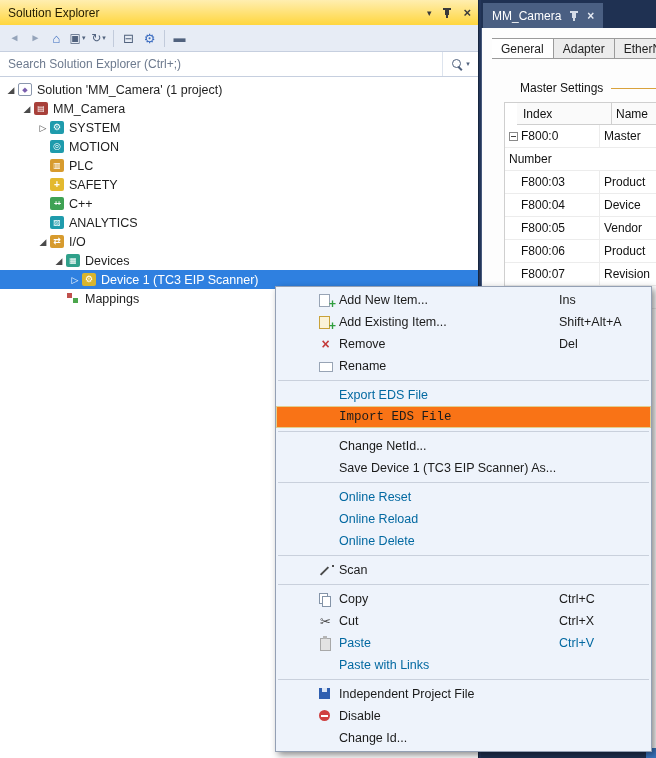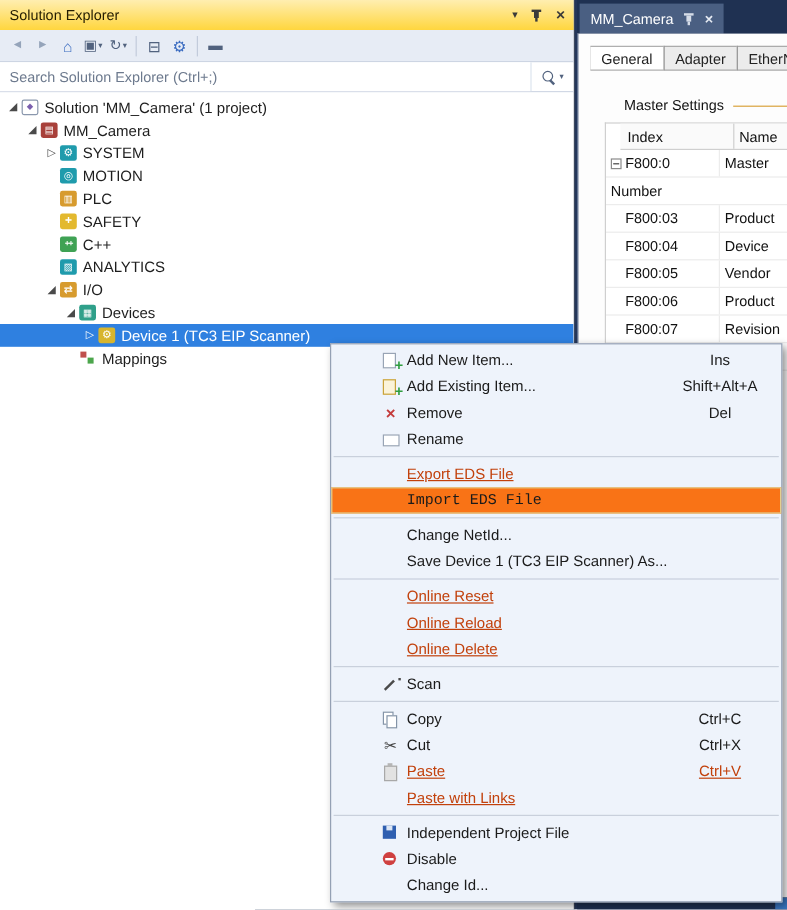--- a/index.html
+++ b/index.html
@@ -102,24 +102,24 @@
   .exp-box::after { content:""; position:absolute; left:1px; top:3px; width:5px; height:1px; background:#444; }
 
   .env-bottom { position:absolute; left:481px; top:748px; width:175px; height:10px; background:#1f3152; }
   .corner-badge { position:absolute; left:646px; top:748px; width:10px; height:10px; background:#3a77c2; }
 
   
   .context-menu { position:absolute; left:275px; top:286px; width:377px; z-index:10;
                   background:#eef3fb; border:1px solid #94a0b4; box-shadow:3px 3px 7px rgba(0,0,0,.45);
                   padding:2px 0; font-size:12.5px; color:#1b1b1b; }
   .menu-item { height:22px; display:flex; align-items:center; padding-right:10px;padding-left:36px; }
-  .menu-item.disabled { color:#c2410c;text-decoration:underline; }
+  .menu-item.disabled { color:#0369a1; }
   .menu-item.highlighted { background:#f97316; outline:1px solid #e2cf8f; outline-offset:-1px;font-family:Liberation Mono, monospace; }
   .menu-label { flex:1; white-space:nowrap; overflow:hidden; }
-  .menu-shortcut { width:82px; flex:none; text-align:center; white-space:nowrap; }
+  .menu-shortcut { width:82px; flex:none; text-align:left; white-space:nowrap; }
   .menu-sep { height:1px; background:#c9d0dc; margin:3px 2px; }
 
   .mi { width:27px; height:18px; flex:none; position:relative;
         display:flex; align-items:center; justify-content:center; font-size:12px; line-height:1; }
   .mi-remove { color:#c43c3c; font-weight:bold; font-size:14px; }
   .mi-cut { color:#444; font-size:13px; }
   .mi-add-new-item::before, .mi-add-existing-item::before { content:""; position:absolute; left:7px; top:3px;
         width:9px; height:11px; border:1px solid #98a4b5; background:#fff; }
   .mi-add-existing-item::before { background:#fbf3d9; border-color:#c9a23a; }
   .mi-add-new-item::after, .mi-add-existing-item::after { content:"+"; position:absolute; right:3px; top:7px;

